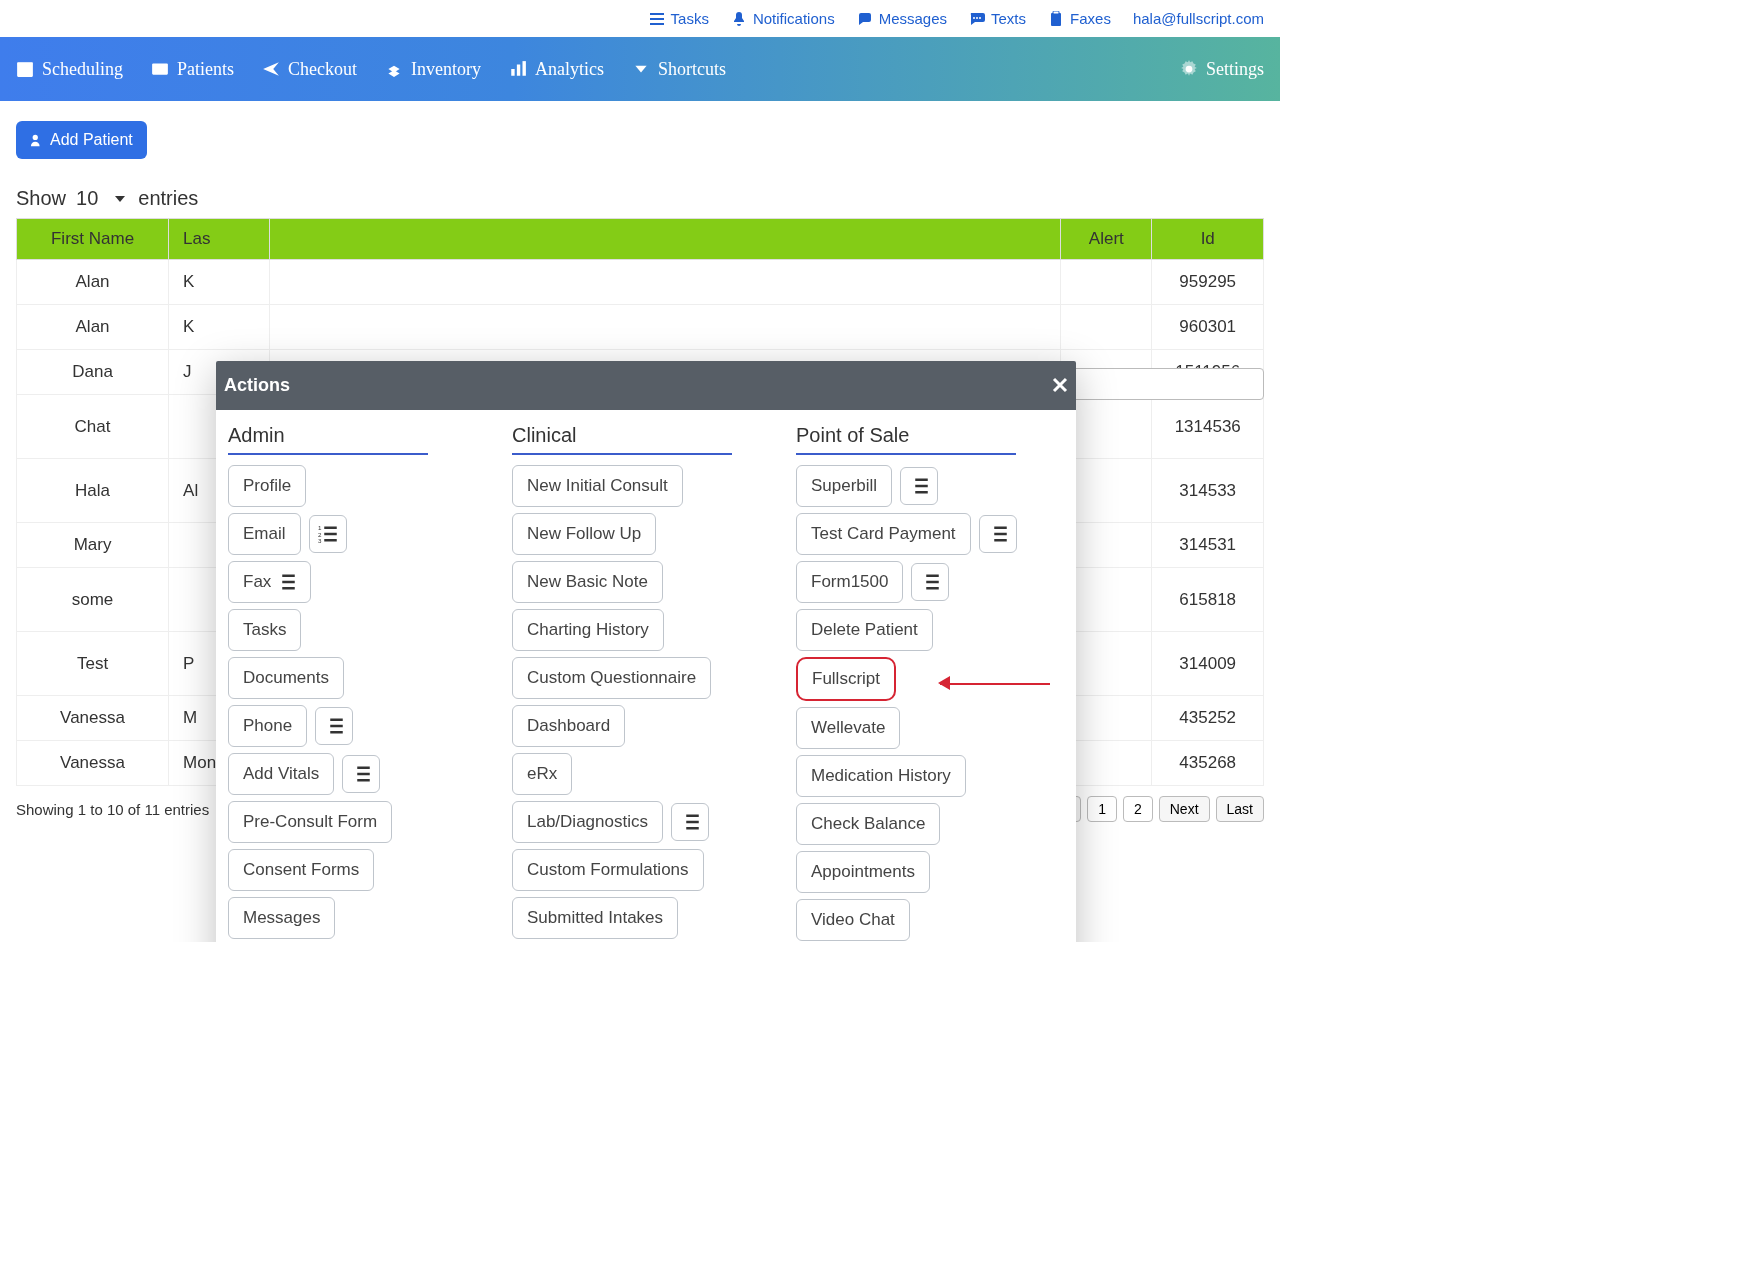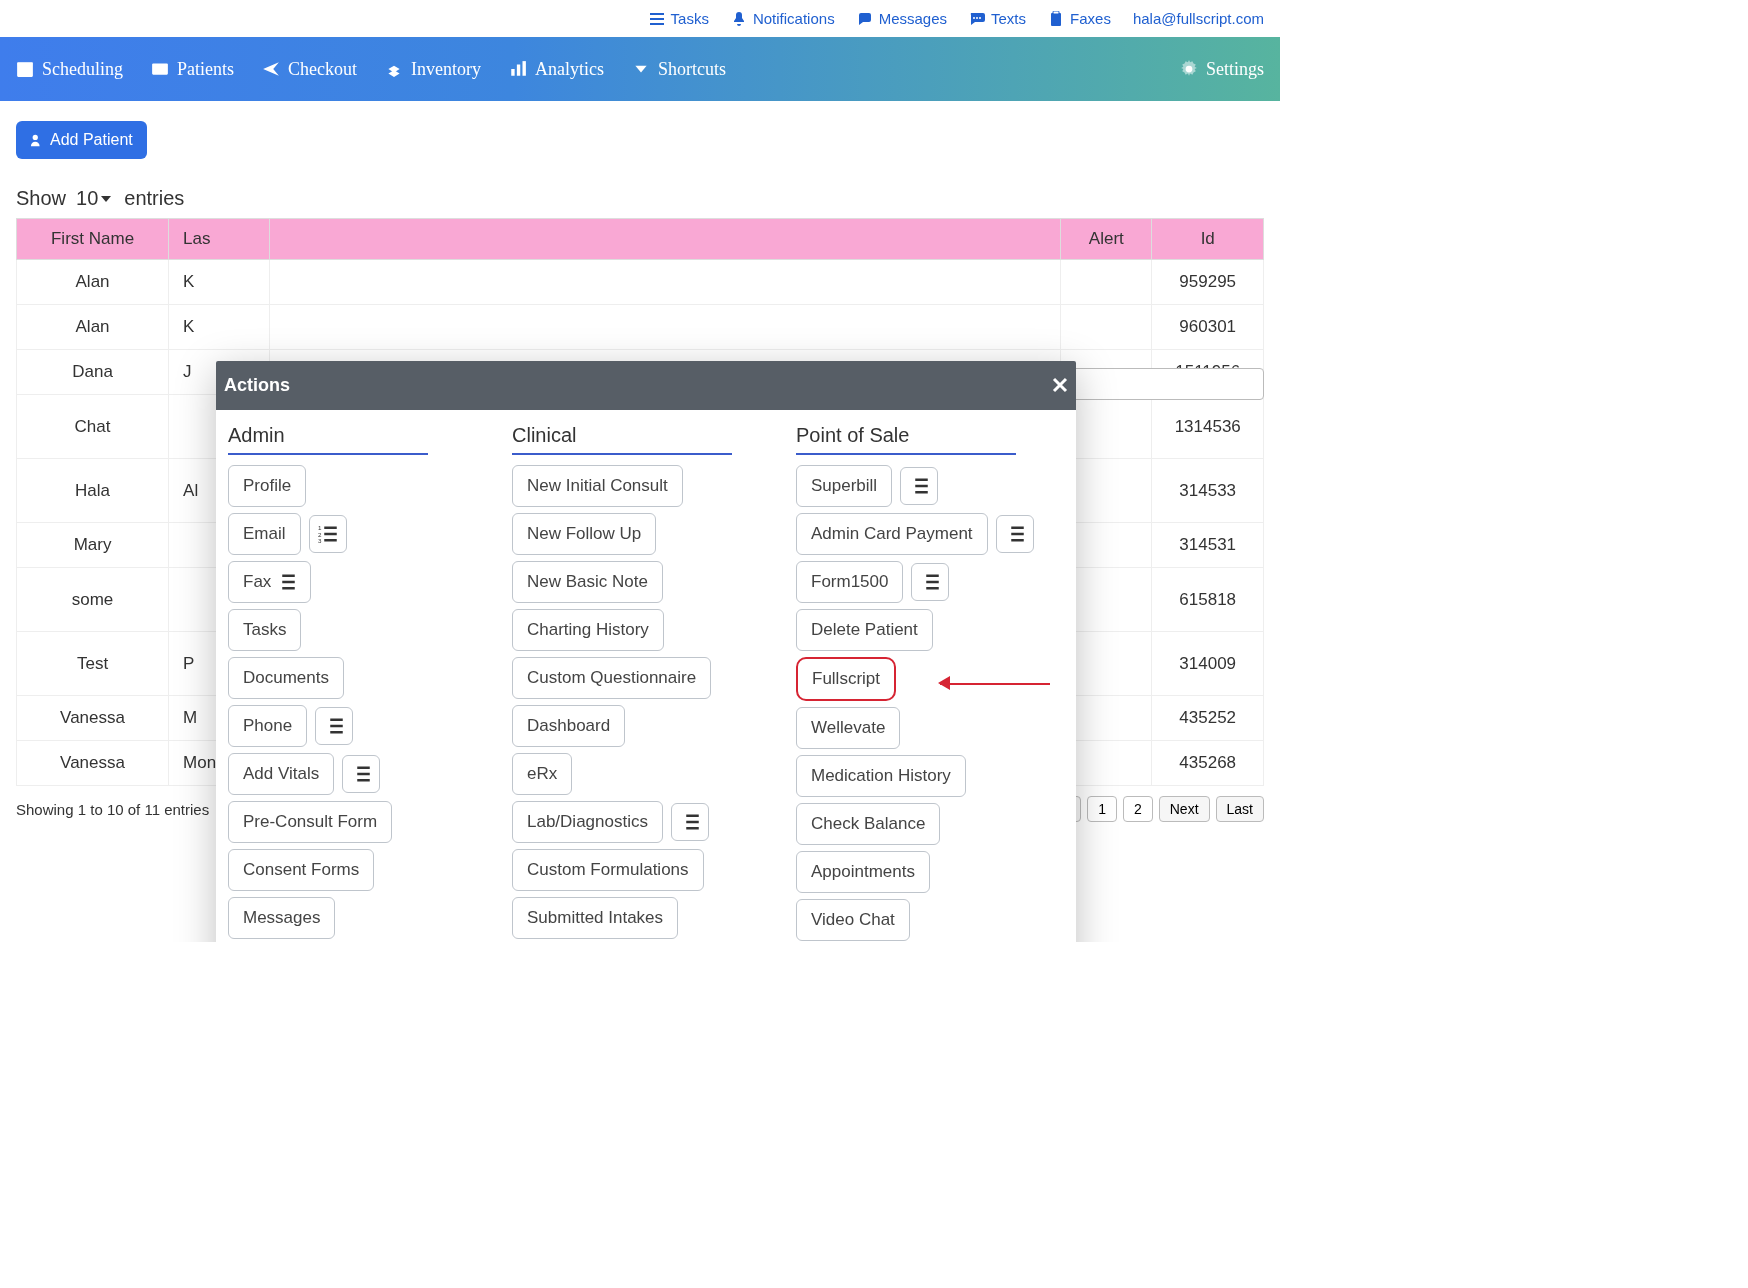--- a/index.html
+++ b/index.html
@@ -17,28 +17,28 @@
   .mainnav .navitem { display: inline-flex; align-items: center; gap: 8px; cursor: pointer; }
   .mainnav svg { width: 18px; height: 18px; fill: #fff; }
 
   
   .content { padding: 20px 16px 0 16px; position: relative; }
   .btn-primary { background: #2F6FE4; color: #fff; border: none; border-radius: 6px; padding: 10px 14px; font-size: 16px; display: inline-flex; align-items: center; gap: 6px; cursor: pointer; }
   .btn-primary svg { width: 14px; height: 14px; fill: #fff; }
 
   .lenrow { display:flex; align-items:center; justify-content:space-between; margin-top: 28px; font-size: 20px; }
   .lenleft { display:flex; align-items:center; gap: 10px; }
-  .lenleft .select { display:inline-flex; align-items:center; gap:0; font-weight:500; }
+  .lenleft .select { display:inline-flex; align-items:center; gap:14px; font-weight:500; }
   .lenleft .chev { display:inline-block; }
   .searchgroup { display:flex; align-items:center; gap:8px; font-size:16px; color:#333; margin-top:14px; }
   .searchgroup input { border:1px solid #bbb; border-radius:4px; height:32px; width:210px; padding:0 8px; font-size:14px; }
 
   
   table.data { width: 100%; border-collapse: collapse; margin-top: 8px; font-size: 17px; }
-  table.data thead th { background: #f9a8d4; border: 1px solid #ddd; padding: 10px 14px; font-weight: 500; text-align: center; }
+  table.data thead th { background: #84cc16; border: 1px solid #ddd; padding: 10px 14px; font-weight: 500; text-align: center; }
   table.data tbody td { border: 1px solid #eee; padding: 12px 14px; text-align:center; }
   table.data tbody td:nth-child(2) { text-align:left; }
   table.data tbody tr:first-child td { border-top-color:#2F6FE4; }
 
   .tablefoot { display:flex; align-items:center; justify-content:space-between; margin-top:10px; font-size:15px; }
   .pager { display:flex; gap:6px; }
   .pager button { border:1px solid #bbb; background:#f6f6f6; border-radius:4px; padding:4px 10px; font-size:14px; cursor:pointer; }
   .pager button.page { background:#fff; }
 
   
@@ -370,21 +370,21 @@
           <button class="btn-outline">Superbill</button>
           <span class="iconbtn">
               <svg viewBox="0 0 16 16">
                 <rect x="5" y="2" width="10" height="2"></rect>
                 <rect x="5" y="7" width="10" height="2"></rect>
                 <rect x="5" y="12" width="10" height="2"></rect>
               </svg>
             </span>
         </div>
         <div class="group">
-          <button class="btn-outline">Admin Card Payment</button>
+          <button class="btn-outline">Test Card Payment</button>
           <span class="iconbtn">
               <svg viewBox="0 0 16 16">
                 <rect x="5" y="2" width="10" height="2"></rect>
                 <rect x="5" y="7" width="10" height="2"></rect>
                 <rect x="5" y="12" width="10" height="2"></rect>
               </svg>
             </span>
         </div>
         <div class="group">
           <button class="btn-outline">Form1500</button>

